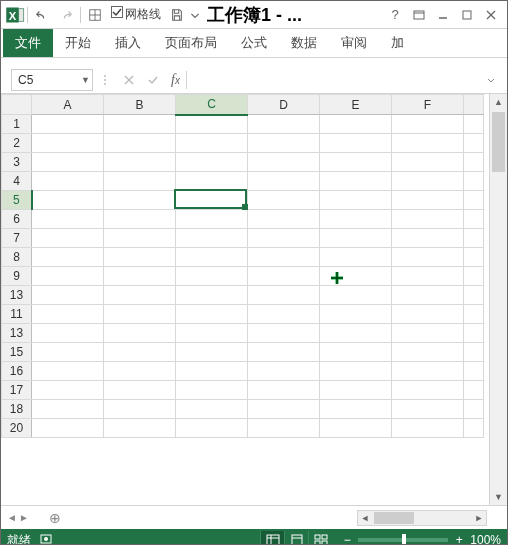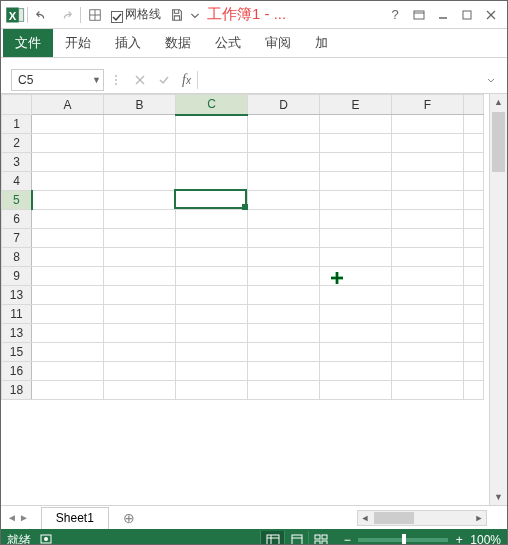--- a/index.html
+++ b/index.html
@@ -3,31 +3,31 @@
 <meta charset="utf-8">
 <style>
 * { box-sizing: border-box; margin: 0; padding: 0; font-family: "Microsoft YaHei", "Segoe UI", sans-serif; }
 body { width: 508px; height: 545px; overflow: hidden; background: #fff; border: 1px solid #666; position: relative; }
 
 .titlebar { height: 28px; background: #fff; display: flex; align-items: center; padding: 0 4px; border-bottom: 1px solid #d4d4d4; }
 .titlebar .appicon { width: 20px; height: 20px; display: flex; align-items: center; justify-content: center; }
 .tb-btn { width: 24px; height: 24px; display: flex; align-items: center; justify-content: center; color: #666; cursor: pointer; }
 .tb-btn svg { width: 14px; height: 14px; }
 .tb-sep { width: 1px; height: 16px; background: #ccc; margin: 0 2px; }
-.tb-check { display: flex; align-items: flex-end; gap: 2px; font-size: 12px; color: #444; padding: 0 4px; }
-.tb-title { font-size: 15px; color: #ef4444; padding: 0 6px; }
+.tb-check { display: flex; align-items: flex-start; gap: 2px; font-size: 12px; color: #444; padding: 0 4px; }
+.tb-title { font-size: 18px; color: #000000; padding: 0 6px; font-weight: bold; }
 .tb-spacer { flex: 1; }
 
 .ribbon-tabs { height: 28px; background: #fff; display: flex; align-items: stretch; padding-left: 2px; gap: 0; }
 .ribbon-tab { padding: 0 12px; display: flex; align-items: center; font-size: 13px; color: #444; cursor: pointer; }
 .ribbon-tab.active { background: #217346; color: #fff; }
 .ribbon-sep { height: 1px; background: #d4d4d4; }
 
 .formula-bar { height: 28px; display: flex; align-items: center; border-bottom: 1px solid #d4d4d4; background: #fff; margin-top: 8px; }
-.namebox { width: 93px; height: 22px; border: 1px solid #ccc; margin-left: 10px; display: flex; align-items: center; padding: 0 6px; font-size: 12px; color: #333; position: relative; }
+.namebox { width: 82px; height: 22px; border: 1px solid #ccc; margin-left: 10px; display: flex; align-items: center; padding: 0 6px; font-size: 12px; color: #333; position: relative; }
 .namebox .dd { position: absolute; right: 2px; color: #666; font-size: 9px; }
 .fb-btn { width: 24px; height: 22px; display: flex; align-items: center; justify-content: center; color: #bbb; }
 .fx { font-style: italic; font-family: "Times New Roman"; color: #666; font-size: 14px; margin: 0 6px; }
 .fb-input { flex: 1; height: 22px; border: none; font-size: 12px; padding: 0 4px; }
 
 .sheet-area { position: relative; height: 411px; display: flex; }
 .grid-container { flex: 1; overflow: hidden; position: relative; }
 table.sheet { border-collapse: collapse; table-layout: fixed; }
 table.sheet th, table.sheet td { border: 1px solid #d9d9d9; font-size: 12px; font-weight: normal; color: #333; text-align: center; height: 19px; background: #fff; }
 table.sheet th.colh { background: #f0f0f0; border-bottom: 1px solid #bdbdbd; width: 72px; height: 20px; }
@@ -136,22 +136,23 @@
         <line x1="3" y1="3" x2="11" y2="11" stroke="#666" stroke-width="1.3"></line>
         <line x1="11" y1="3" x2="3" y2="11" stroke="#666" stroke-width="1.3"></line>
       </svg>
     </div>
 </div>
 
 <div class="ribbon-tabs" id="ribbon-tabs">
     <div class="ribbon-tab active">文件</div>
     <div class="ribbon-tab">开始</div>
     <div class="ribbon-tab">插入</div>
+    <div class="ribbon-tab">页面布局</div>
+    <div class="ribbon-tab">公式</div>
     <div class="ribbon-tab">数据</div>
-    <div class="ribbon-tab">公式</div>
     <div class="ribbon-tab">审阅</div>
     <div class="ribbon-tab">加</div>
   </div>
 <div class="ribbon-sep"></div>
 
 <div class="formula-bar">
   <div class="namebox">
     <span>C5</span>
     <span class="dd">▼</span>
   </div>
@@ -331,21 +332,41 @@
             <th class="rowh">16</th>
             <td></td>
             <td></td>
             <td></td>
             <td></td>
             <td></td>
             <td></td>
             <td style="width:20px"></td>
           </tr>
           <tr>
+            <th class="rowh">17</th>
+            <td></td>
+            <td></td>
+            <td></td>
+            <td></td>
+            <td></td>
+            <td></td>
+            <td style="width:20px"></td>
+          </tr>
+          <tr>
             <th class="rowh">18</th>
+            <td></td>
+            <td></td>
+            <td></td>
+            <td></td>
+            <td></td>
+            <td></td>
+            <td style="width:20px"></td>
+          </tr>
+          <tr>
+            <th class="rowh">20</th>
             <td></td>
             <td></td>
             <td></td>
             <td></td>
             <td></td>
             <td></td>
             <td style="width:20px"></td>
           </tr>
         </tbody>
       </table>
@@ -364,23 +385,20 @@
     <div class="thumb"></div>
     <div class="down" style="position:absolute;bottom:0;left:0;right:0">▼</div>
   </div>
 </div>
 
 <div class="tabs-row">
   <div class="tabs-nav">
     <span>◄</span>
     <span>►</span>
   </div>
-  <div class="sheet-tab">
-      <span>Sheet1</span>
-    </div>
   <div class="add-tab">⊕</div>
   <div class="tabs-spacer"></div>
   <div class="hscroll">
     <div class="l">◄</div>
     <div class="thumb"></div>
     <div class="r" style="margin-left:auto">►</div>
   </div>
 </div>
 
 <div class="statusbar">

